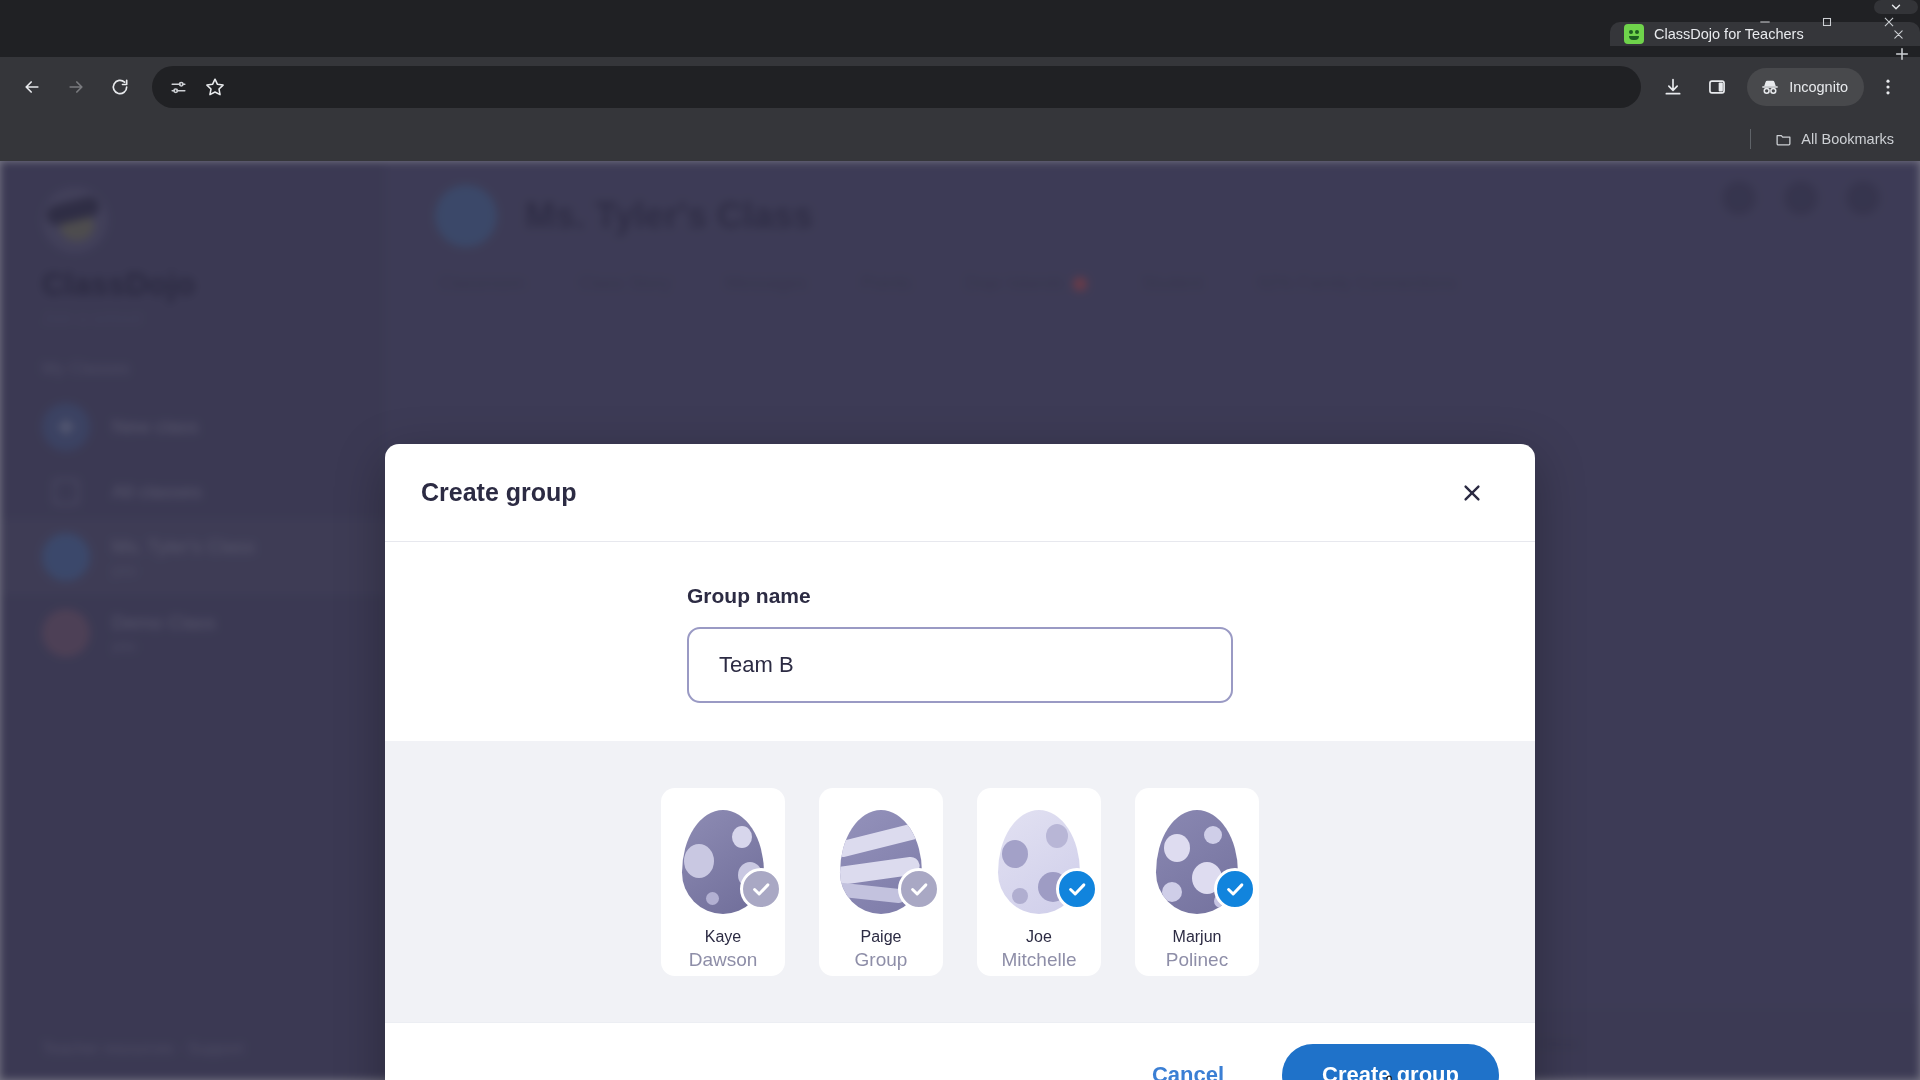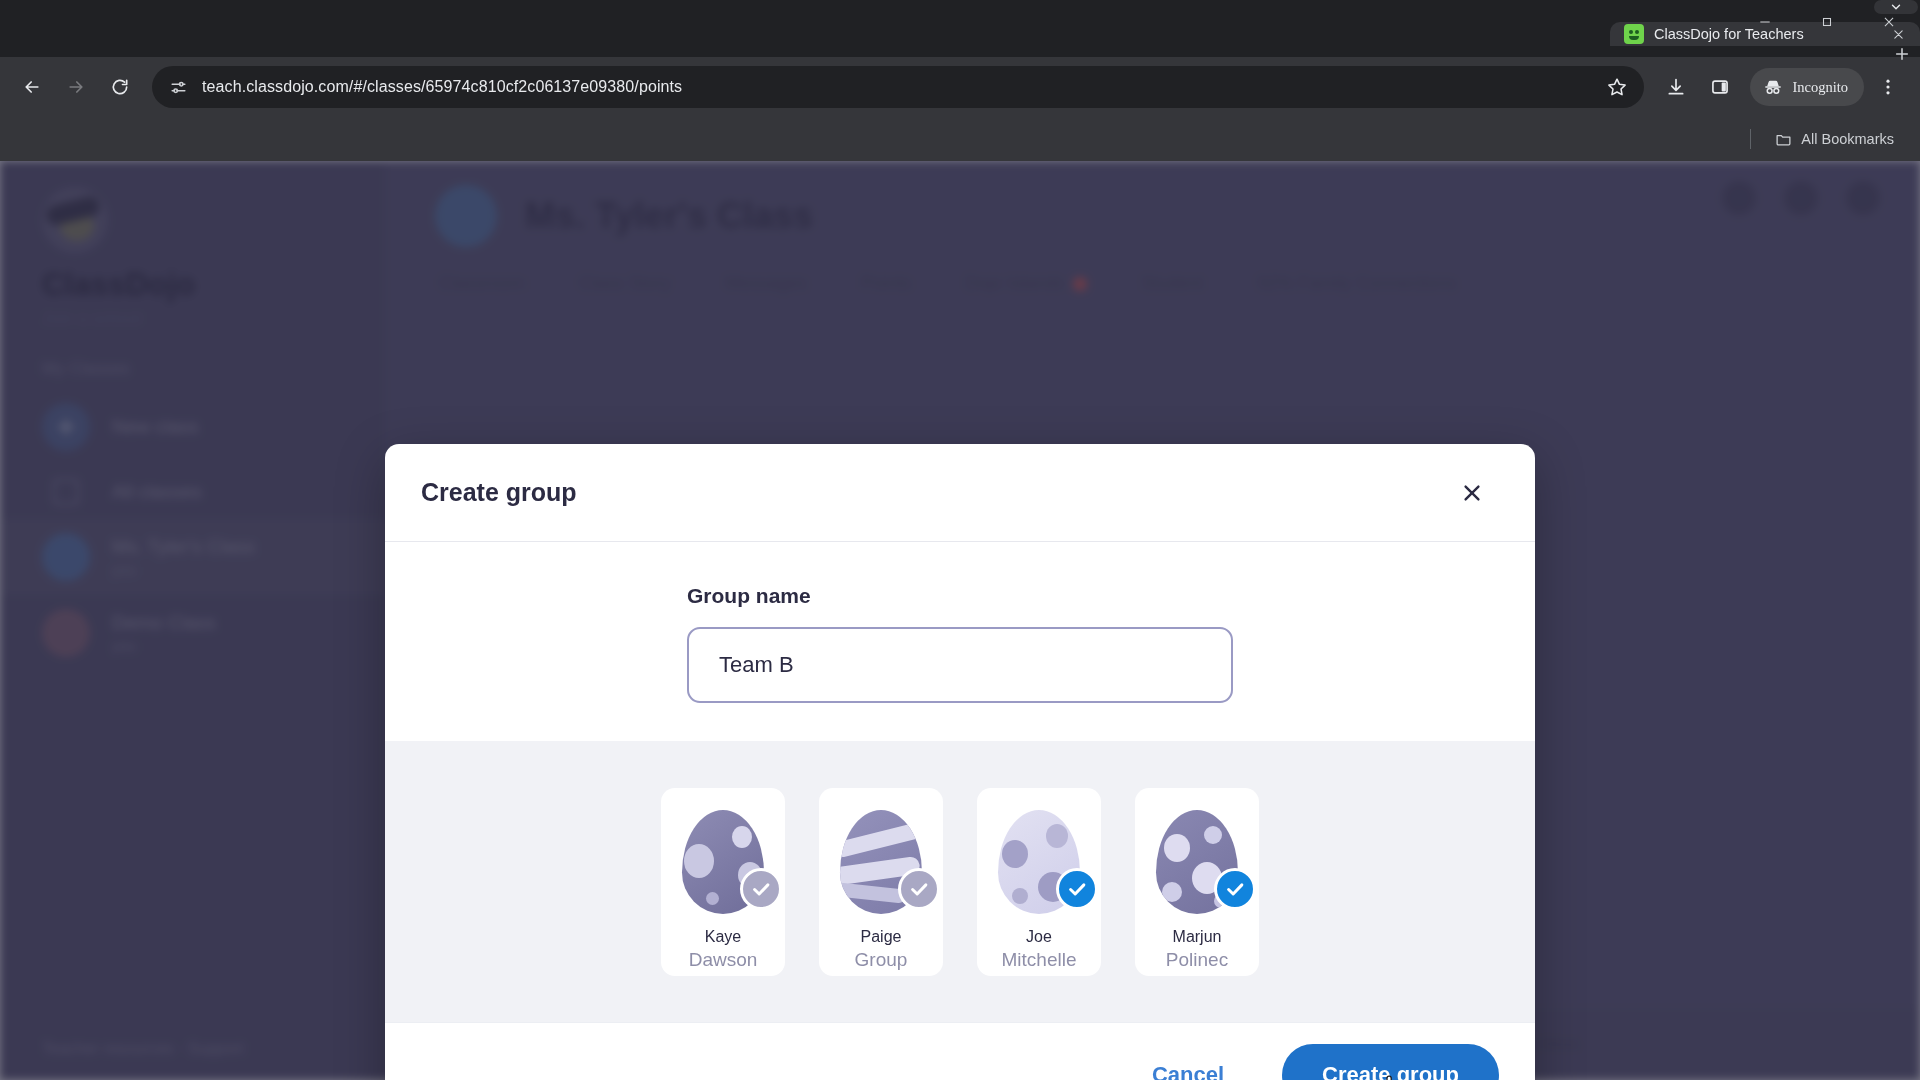--- a/index.html
+++ b/index.html
@@ -75,21 +75,21 @@
   .omni-icon { width: 20px; height: 20px; flex: 0 0 auto; display:flex;align-items:center;justify-content:center;}
   .omni-url { color: #e8eaed; font-size: 16px; white-space: nowrap; overflow: hidden;
     text-overflow: ellipsis; flex: 1; letter-spacing: .1px; }
   .omni-star { width: 26px; height: 26px; flex: 0 0 auto; cursor: pointer; display:flex;align-items:center;justify-content:center;}
   .tbicon { width: 40px; height: 40px; border-radius: 50%; display: flex;
     align-items: center; justify-content: center; cursor: pointer; flex: 0 0 auto; }
   .tbicon svg { width: 20px; height: 20px; }
   .incognito-pill {
     height: 38px; border-radius: 19px; background: #48494c; display: flex;
     align-items: center; gap: 9px; padding: 0 16px 0 13px; margin-left: 6px;
-    cursor: pointer; flex: 0 0 auto; font-family: Liberation Serif, serif;
+    cursor: pointer; flex: 0 0 auto;
   }
   .incognito-pill span { color: #e8eaed; font-size: 14.5px; }
   .incognito-pill svg { width: 20px; height: 20px; }
 
   
   .bookmarks {
     height: 44px; background: #35363a; display: flex; align-items: center;
     justify-content: flex-end; padding: 0 18px; gap: 0;
   }
   .bm-divider { width: 1px; height: 20px; background: #5f6368; margin-right: 16px; }
@@ -278,21 +278,20 @@
       </svg>
     </div>
     <div class="omnibox">
       <div class="omni-icon">
         <svg viewBox="0 0 24 24" width="19" height="19">
           <path d="M4 8h10M17 8h3M4 16h3M10 16h10" stroke="#cdd0d4" stroke-width="1.9" stroke-linecap="round"></path>
           <circle cx="15.5" cy="8" r="2.2" fill="none" stroke="#cdd0d4" stroke-width="1.9"></circle>
           <circle cx="8.5" cy="16" r="2.2" fill="none" stroke="#cdd0d4" stroke-width="1.9"></circle>
         </svg>
       </div>
-      <div class="omni-url">teach.classdojo.com/#/classes/65974c810cf2c06137e09380/points</div>
       <div class="omni-star">
         <svg viewBox="0 0 24 24" width="22" height="22">
           <path d="M12 3.5l2.7 5.6 6.1.8-4.4 4.3 1.1 6.1L12 17.4 6.5 20.3l1.1-6.1L3.2 9.9l6.1-.8z" fill="none" stroke="#e8eaed" stroke-width="1.7" stroke-linejoin="round"></path>
         </svg>
       </div>
     </div>
     <div class="tbicon">
       <svg viewBox="0 0 24 24">
         <path d="M12 3v12M7 11l5 5 5-5M4 20h16" fill="none" stroke="#e8eaed" stroke-width="2" stroke-linecap="round" stroke-linejoin="round"></path>
       </svg>

